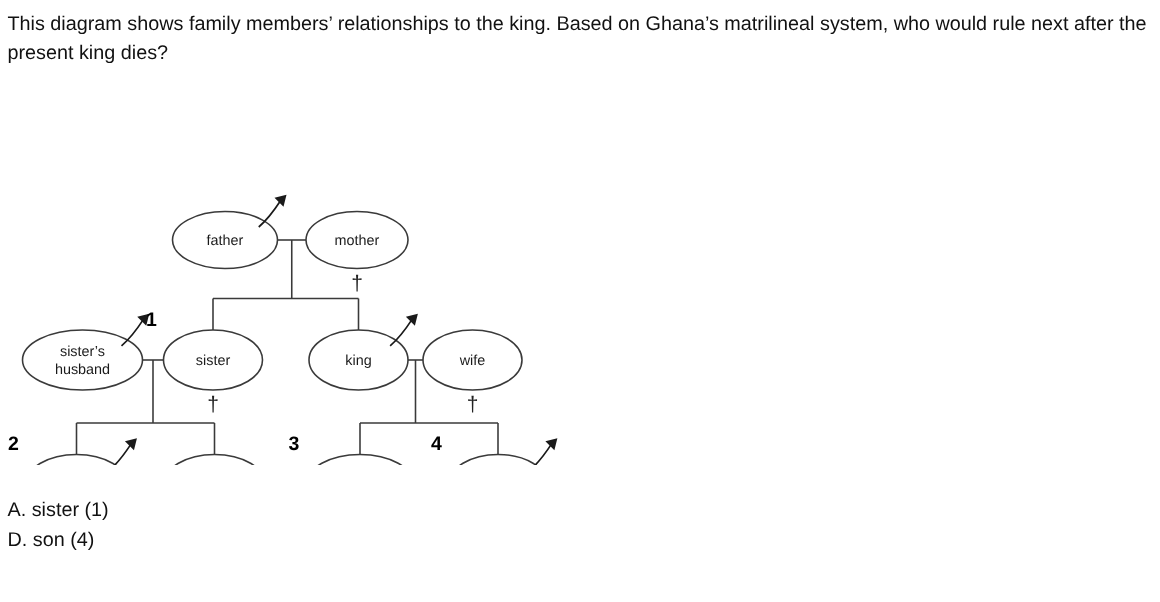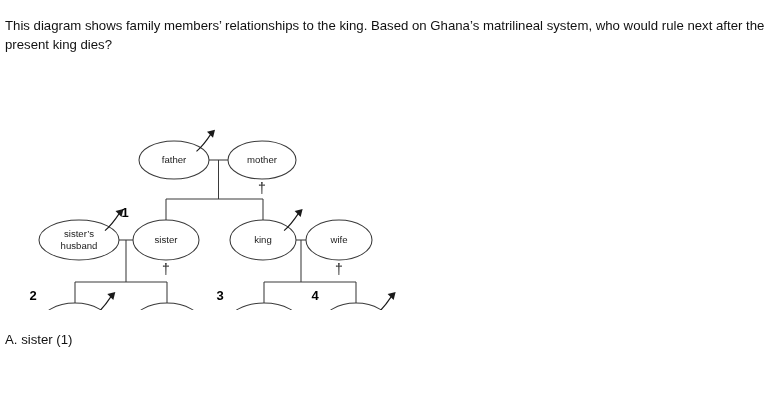--- a/index.html
+++ b/index.html
@@ -5,25 +5,25 @@
   html,body{margin:0;padding:0;}
   body{
     width:773px;height:401px;
     background:#ffffff;
     font-family:"Liberation Sans",sans-serif;
     color:#111111;
     overflow:hidden;
     position:relative;
   }
   #question{
-    position:absolute;left:5px;top:16px;width:760px;
+    position:absolute;left:5px;top:6px;width:760px;
     font-size:13.2px;line-height:19px;color:#111;
   }
   #diagram{
-    position:absolute;left:0px;top:60px;width:400px;height:250px;padding-left:24px;
+    position:absolute;left:0px;top:60px;width:400px;height:250px;
   }
   #diagram svg{display:block;}
   .node-label{
     font-family:"Liberation Sans",sans-serif;
     font-size:9.6px;
     fill:#1a1a1a;
     text-anchor:middle;
     dominant-baseline:middle;
   }
   .num-label{
@@ -144,13 +144,17 @@
         </g>
       </g>
   </svg>
 </div>
 
 <div id="answers">
   <div>
     <span>A.</span>
     <span>sister (1)</span>
   </div>
+  <div>
+    <span>D.</span>
+    <span>son (4)</span>
+  </div>
 </div>
 
 </body></html>

